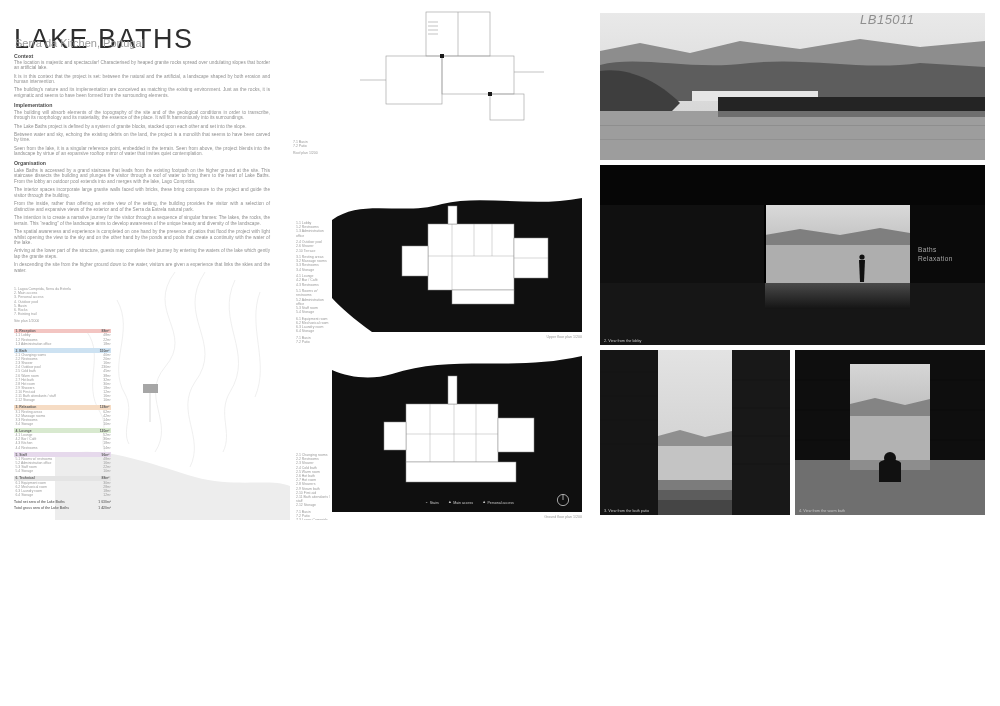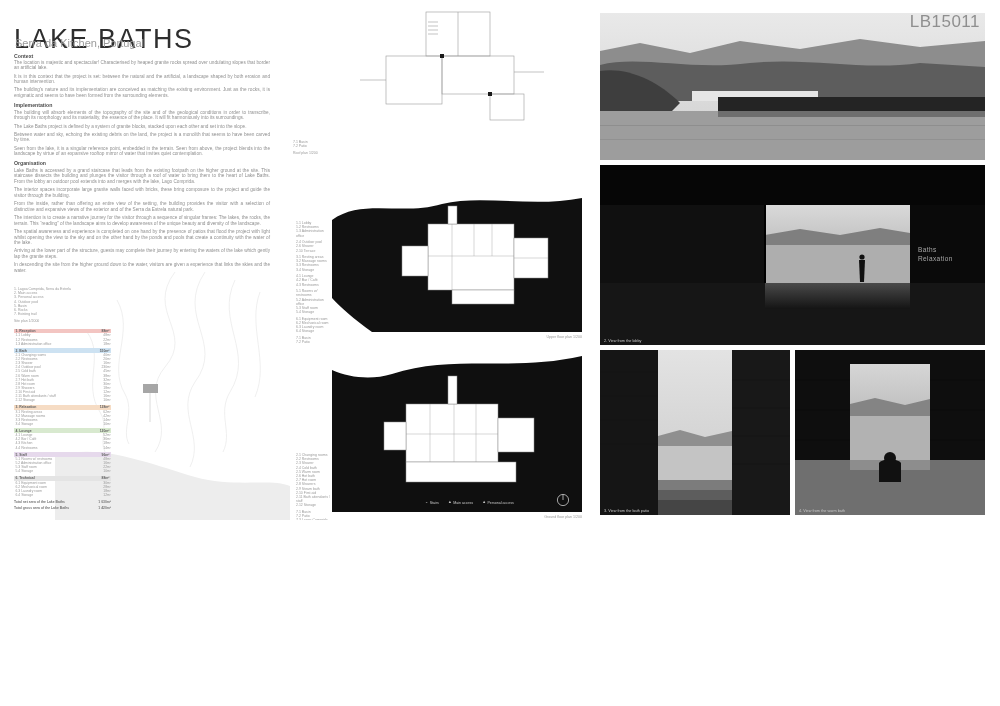--- a/index.html
+++ b/index.html
@@ -2,21 +2,21 @@
 <html><head>
 <meta charset="utf-8">
 <style>
   html,body{margin:0;padding:0;background:#ffffff;}
   .board{position:relative;width:1000px;height:520px;background:#fff;overflow:hidden;
          font-family:"Liberation Sans",sans-serif;color:#8f8f8f;border-radius:11px;}
   .abs{position:absolute;}
   
   .title{left:14px;top:6px;font-size:27px;letter-spacing:1.5px;color:#2e2e2e;font-weight:500;}
   .subtitle{left:15px;top:37px;font-size:11px;color:#9a9a9a;}
-  .board-id{left:860px;top:12px;width:120px;text-align:right;font-size:17px;color:#8f8f8f;letter-spacing:.5px;z-index:6;}
+  .board-id{left:860px;top:12px;width:120px;text-align:left;font-size:13px;color:#8f8f8f;letter-spacing:.5px;z-index:6;font-style:italic;}
   
   .text-col{left:14px;top:49px;width:256px;}
   .text-col h3{font-size:5.2px;line-height:1.2;color:#4d4d4d;margin:3.5px 0 1px;font-weight:bold;}
   .text-col p{font-size:4.7px;line-height:1.22;color:#8f8f8f;margin:0 0 2.4px;text-align:justify;}
   
   .siteplan{left:55px;top:272px;width:235px;height:255px;}
   .legend{font-size:3.5px;line-height:1.2;color:#9a9a9a;}
   .lrow{min-height:2.2px;}
   .lrow:empty{height:2.4px;}
   .site-legend{left:14px;top:287px;width:110px;}

